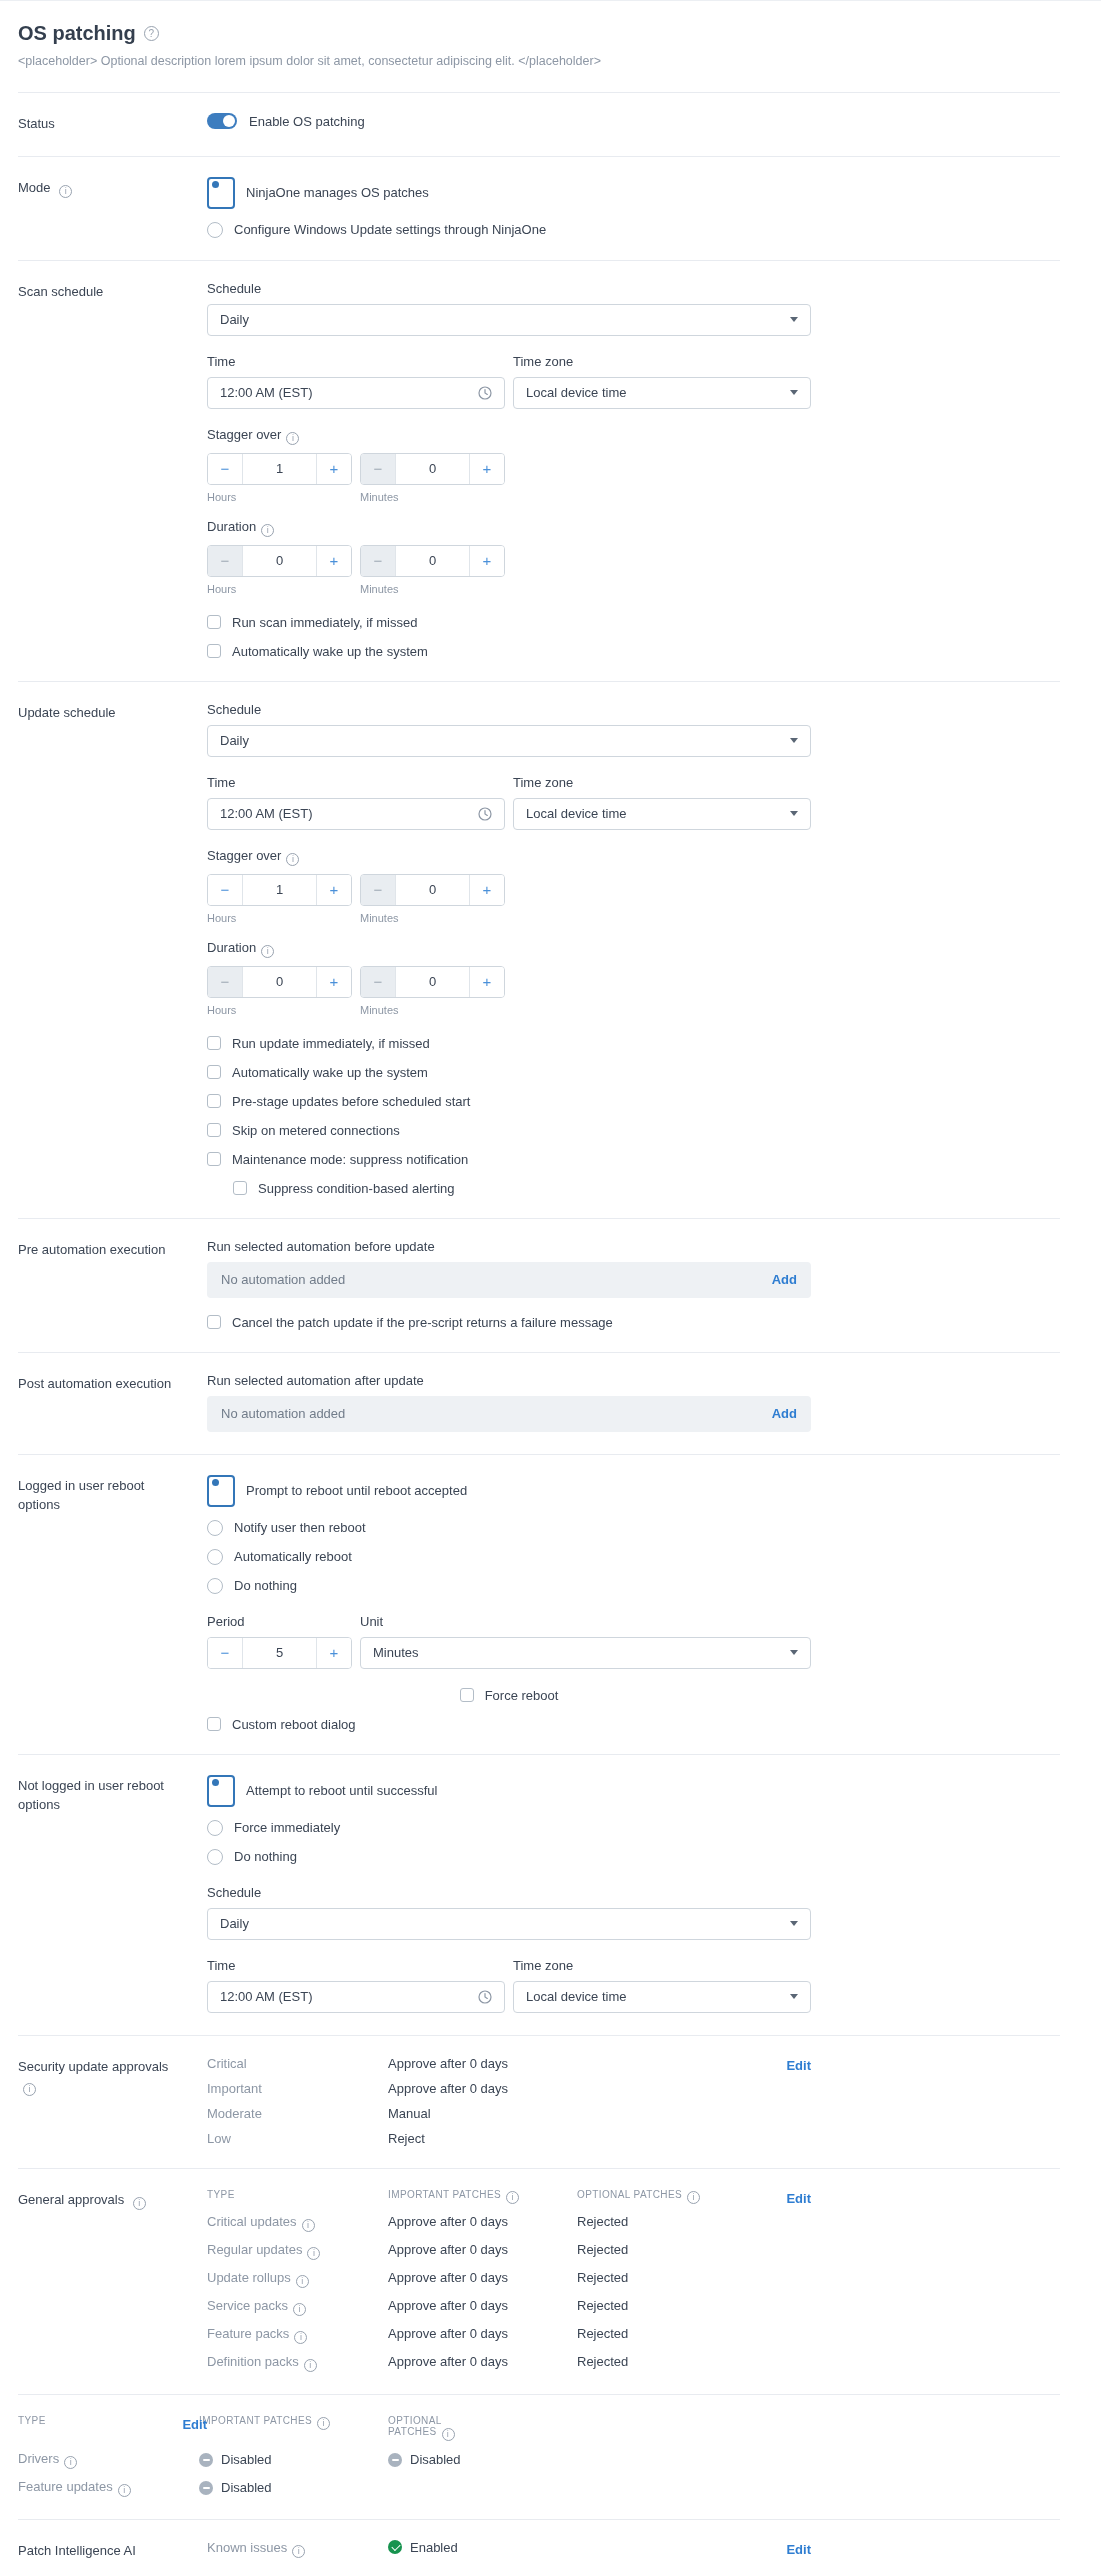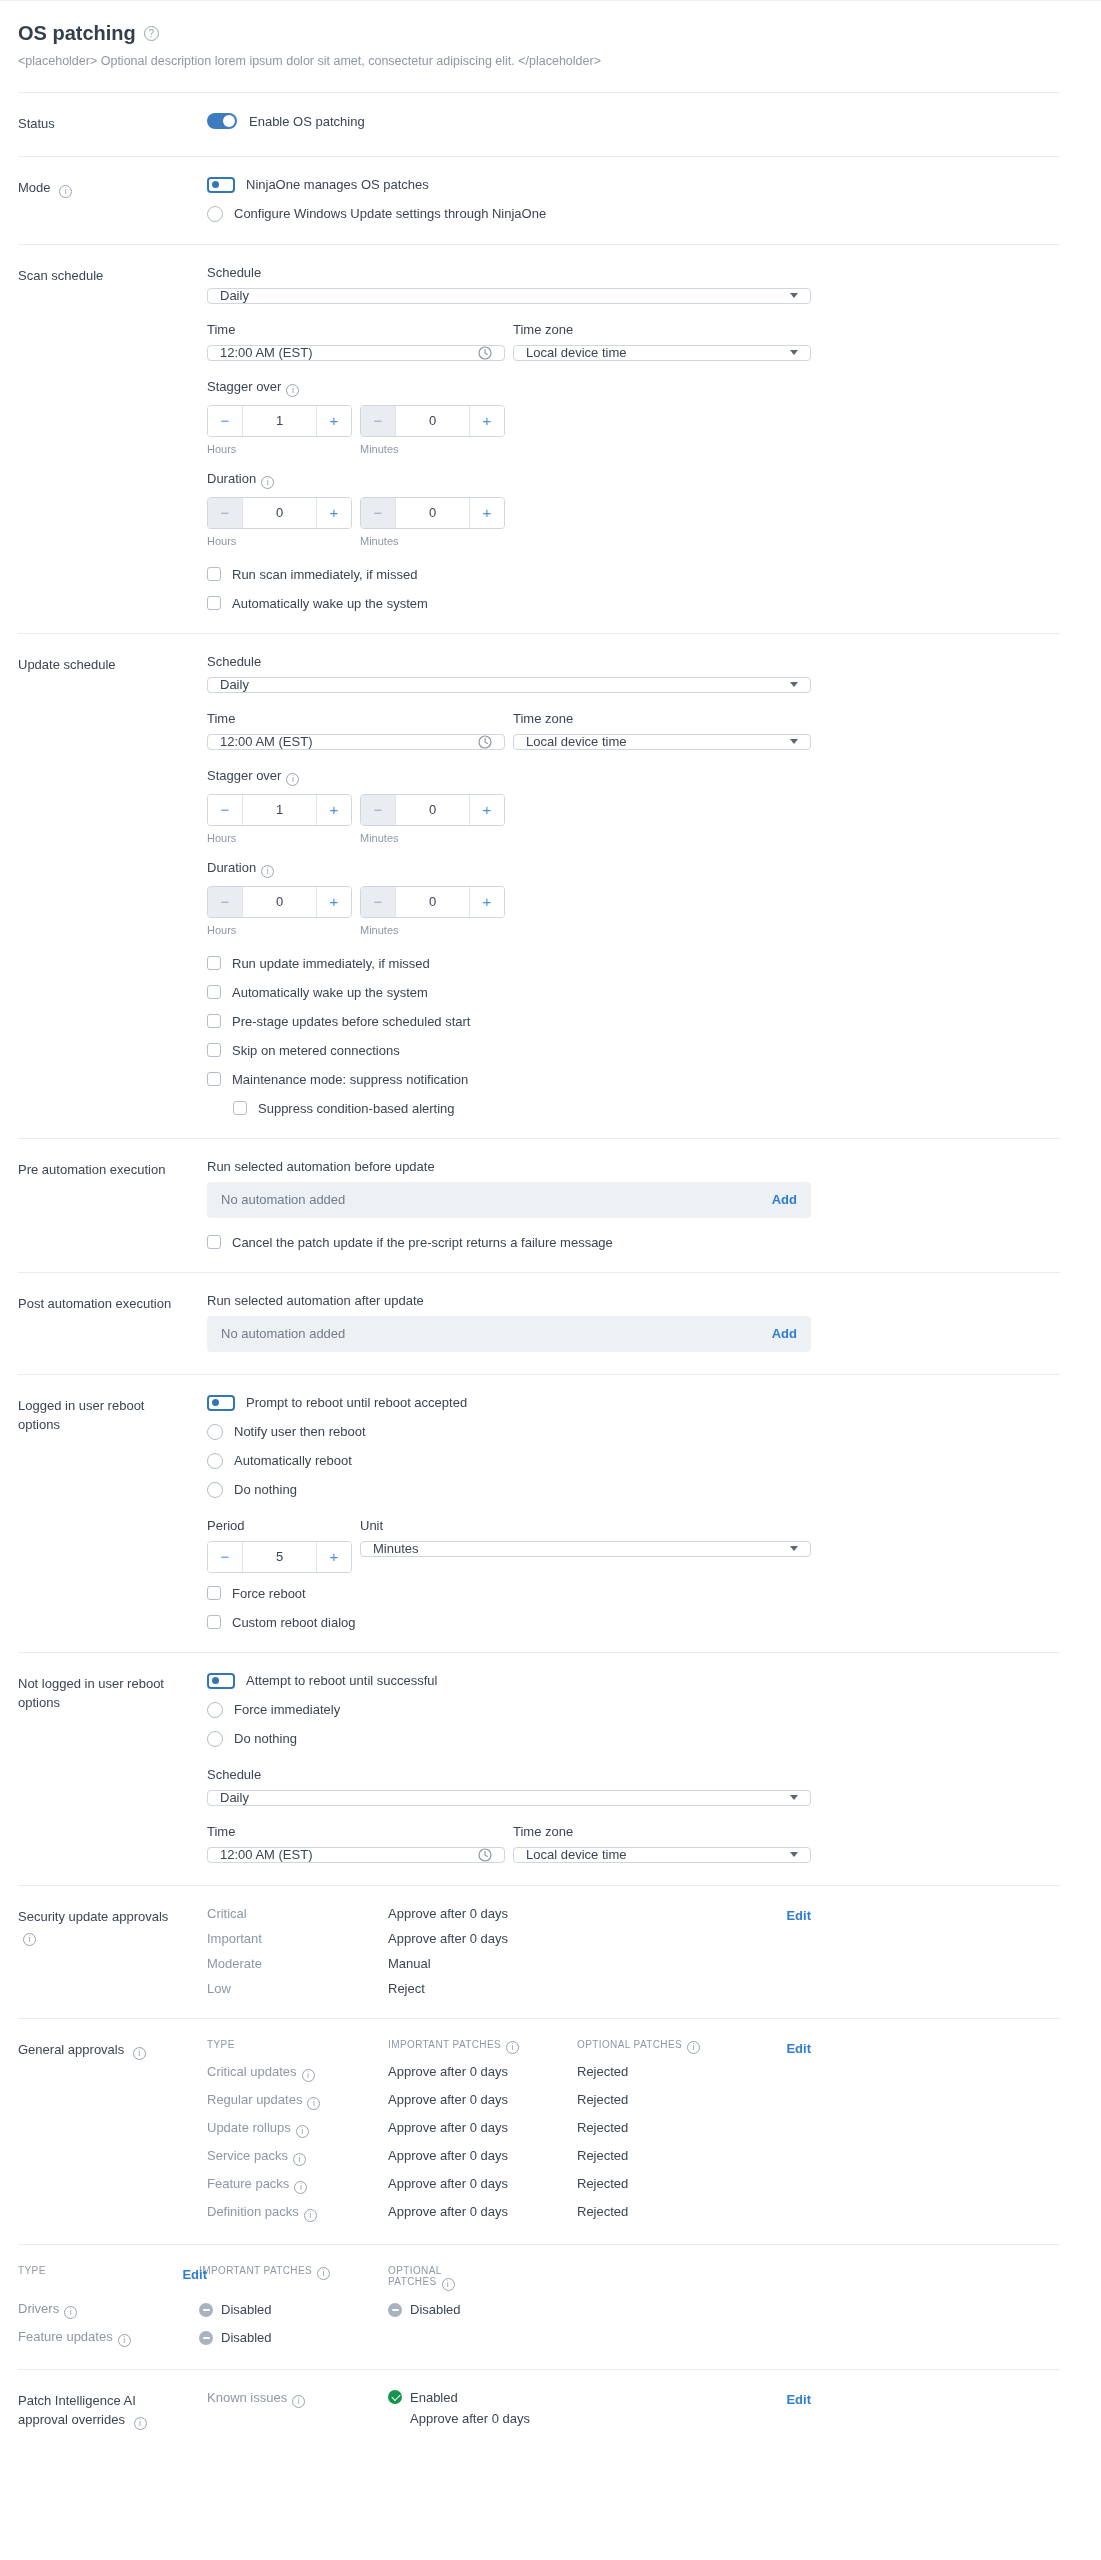--- a/index.html
+++ b/index.html
@@ -47,21 +47,21 @@
   .radio.sel::after { content:""; position:absolute; left:2.5px; top:2.5px; width:7px; height:7px; border-radius:50%; background:#3376b8; }
 
   
   .cb-row { display:flex; align-items:center; gap:11px; margin-top:14px; }
   .cb { width:14px; height:14px; border:1px solid #b3bdc7; border-radius:3px; background:#fff; flex:none; }
   .cb-row.indent { margin-left:26px; }
 
   
   .lbl { display:block; margin-bottom:8px; color:#3b4554; }
   .sel, .inp {
-    height:16px; border:1px solid #cfd6dd; border-radius:4px; background:#fff;
+    height:32px; border:1px solid #cfd6dd; border-radius:4px; background:#fff;
     display:flex; align-items:center; justify-content:space-between; padding:0 12px; color:#3b4554;
   }
   .w-full { width:604px; }
   .w-half { width:298px; }
   .fields-row { display:flex; gap:8px; }
   .caret { width:0; height:0; border-left:4.5px solid transparent; border-right:4.5px solid transparent; border-top:5.5px solid #5a6675; flex:none; }
   .clock { color:#8d97a5; flex:none; }
   .grp { margin-top:18px; }
 
   
@@ -380,21 +380,21 @@
         </div>
         <div>
           <span class="lbl">Unit</span>
           <div class="sel" style="width:451px;">
             <span>Minutes</span>
             <span class="caret"></span>
           </div>
         </div>
       </div>
 
-      <div class="cb-row" style="margin-top:13px;">
+      <div class="cb-row" style="margin-top:19px;justify-content:center;">
         <span class="cb"></span>
         <span>Force reboot</span>
       </div>
       <div class="cb-row">
         <span class="cb"></span>
         <span>Custom reboot dialog</span>
       </div>
     </div>
   </div>
 

